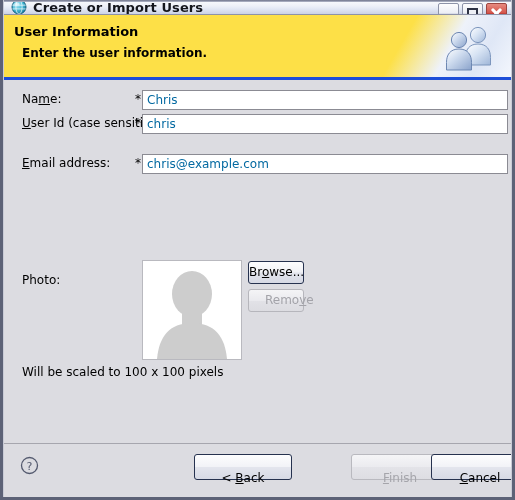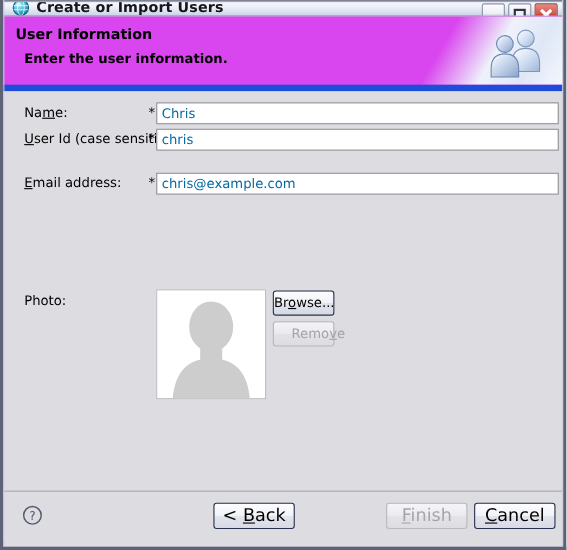--- a/index.html
+++ b/index.html
@@ -135,22 +135,22 @@
     background: #ffffff;
     border-radius: 1px;
   }
   .glyph-close::before { transform: rotate(45deg); }
   .glyph-close::after  { transform: rotate(-45deg); }
 
   
   #header {
     position: relative;
     height: 62px;
-    background: #d946ef;
-    border-bottom: 6px solid #1d4ed8;
+    background: #fde047;
+    border-bottom: 3px solid #1d4ed8;
     overflow: hidden;
   }
   #header .hdr-swoosh {
     position: absolute;
     right: 0;
     top: 0;
     width: 150px;
     height: 62px;
     background: linear-gradient(120deg, rgba(255,255,255,0) 30%, #eef2fa 58%, #dfe7f6 78%, #f4f7fd 100%);
     pointer-events: none;
@@ -220,21 +220,21 @@
     line-height: 18px;
     outline: none;
     border-radius: 0;
   }
   .mn { text-decoration: underline; }
 
   
   #photo-label {
     position: absolute;
     left: 19px;
-    top: 183px;
+    top: 193px;
     font-size: 12px;
     color: #000000;
   }
   #photo-box {
     position: absolute;
     left: 139px;
     top: 180px;
     width: 100px;
     height: 100px;
     background: #ffffff;
@@ -286,31 +286,31 @@
   #help-icon {
     position: absolute;
     left: 17px;
     top: 12px;
     width: 19px;
     height: 19px;
   }
   .footer-btn {
     position: absolute;
     top: 10px;
-    width: 74px;
+    width: 98px;
     height: 24px;
     box-sizing: border-box;
     font-family: "DejaVu Sans", "Liberation Sans", sans-serif;
-    font-size: 16px;
+    font-size: 12px;
     color: #000000;
     border: 1px solid #26324f;
     border-radius: 3px;
     background: linear-gradient(to bottom, #fdfdfe 0%, #f2f3f7 48%, #e3e5ed 52%, #d7dae5 100%);
     cursor: default;
-    padding: 0;
+    padding: 12px;
     text-align: center;
     line-height: 22px;
   }
   .footer-btn.default {
     border: 1px solid #3a5fa8;
     box-shadow: inset 0 0 0 1px #ffffff, 0 0 0 1px #7d9ad0;
   }
   .footer-btn.disabled {
     border-color: #b9b9bf;
     color: #a5a5ab;
@@ -421,20 +421,21 @@
 
           <path d="M49 62 C26 62 16 76 14 98 H84 C82 76 72 62 49 62 z" fill="#cdcdcd"></path>
         </svg>
       </span>
     </div>
 
     <button class="side-btn" style="top:181px;"><span>Br</span><span class="mn">o</span><span>wse...</span></button>
 
     <button class="side-btn disabled" style="top:209px;" disabled=""><span>Remo</span><span class="mn">v</span><span>e</span></button>
 
+    <div id="photo-scale-note">Will be scaled to 100 x 100 pixels</div>
   </div>
 
   <div id="footer">
     <span id="help-icon">
       <svg width="19" height="19" viewBox="0 0 19 19">
         <circle cx="9.5" cy="9.5" r="8" fill="none" stroke="#53596e" stroke-width="1.3"></circle>
         <text x="9.5" y="13.6" text-anchor="middle" font-family="DejaVu Sans, sans-serif" font-size="11" fill="#53596e">?</text>
       </svg>
     </span>
 

